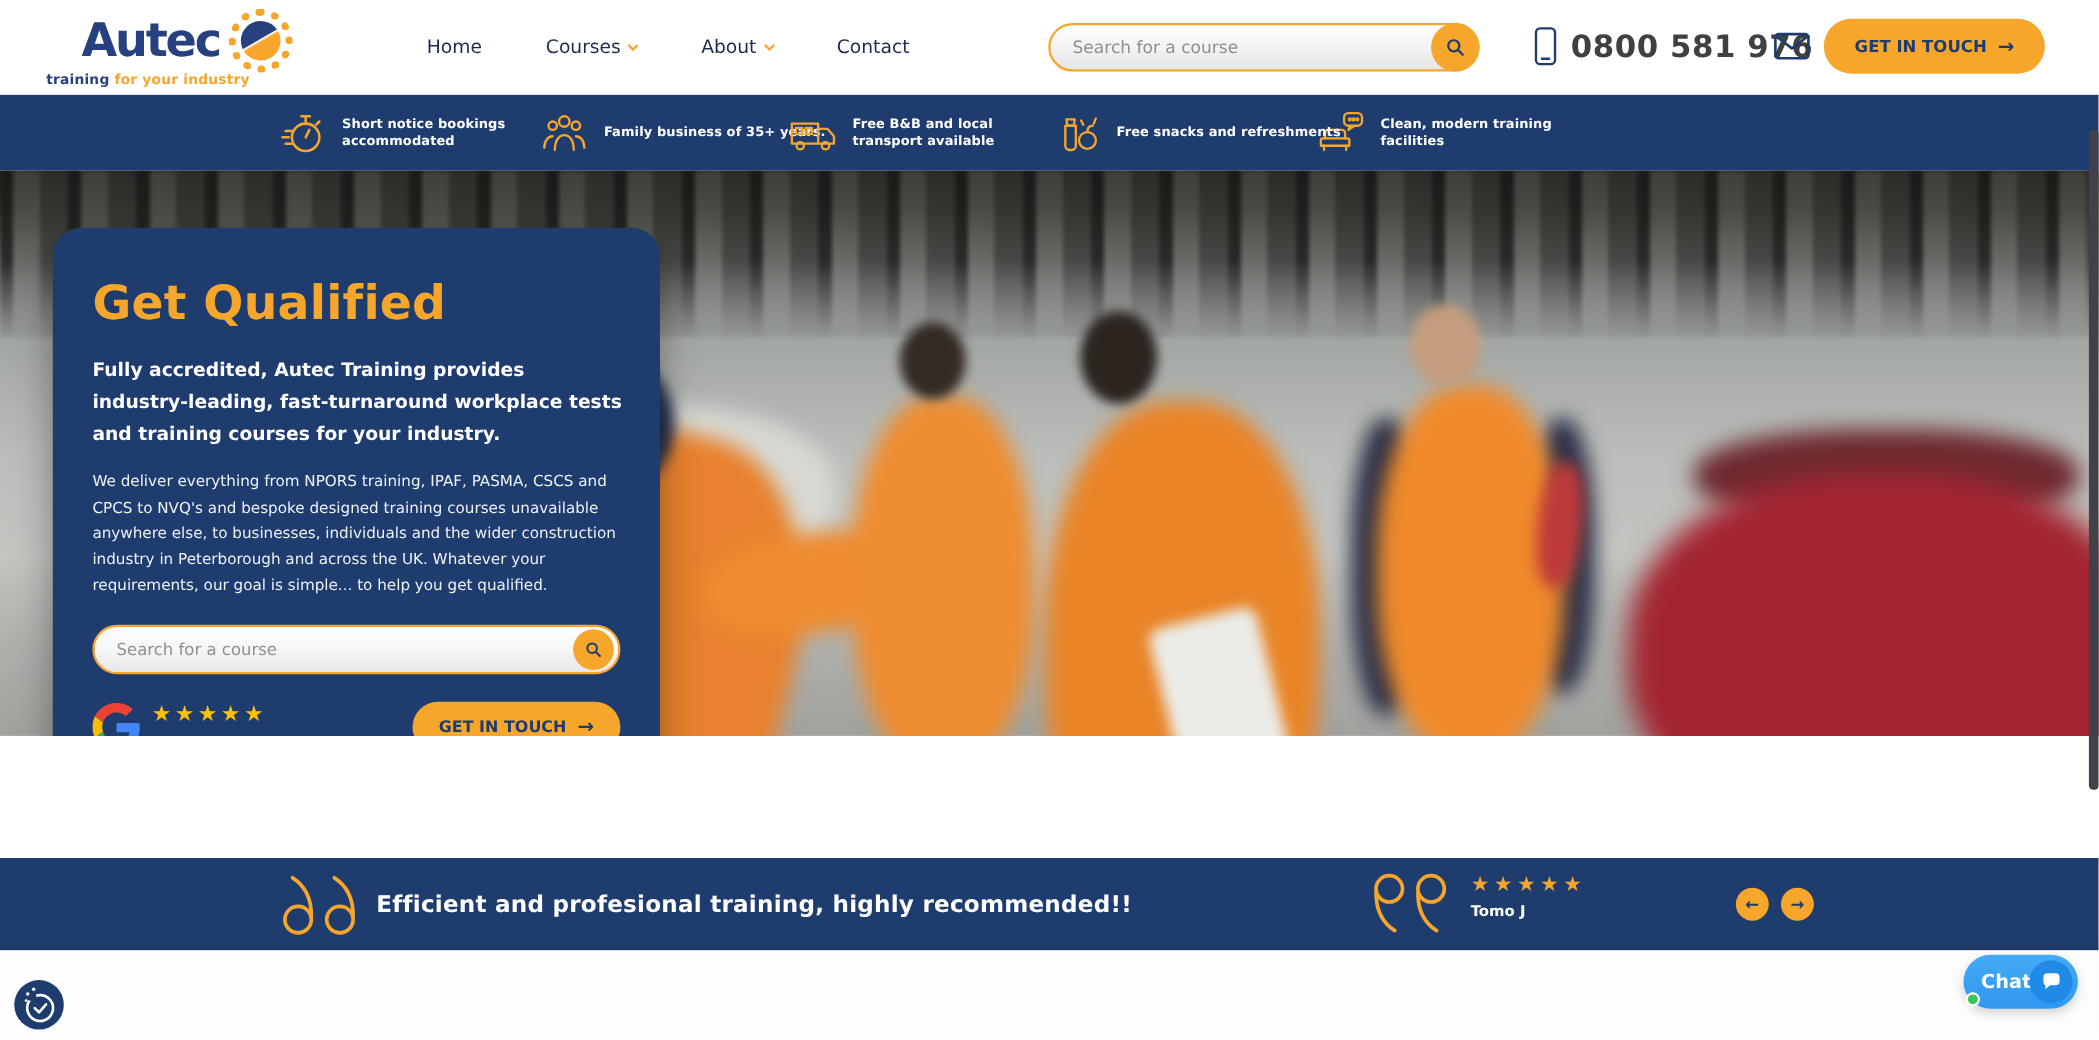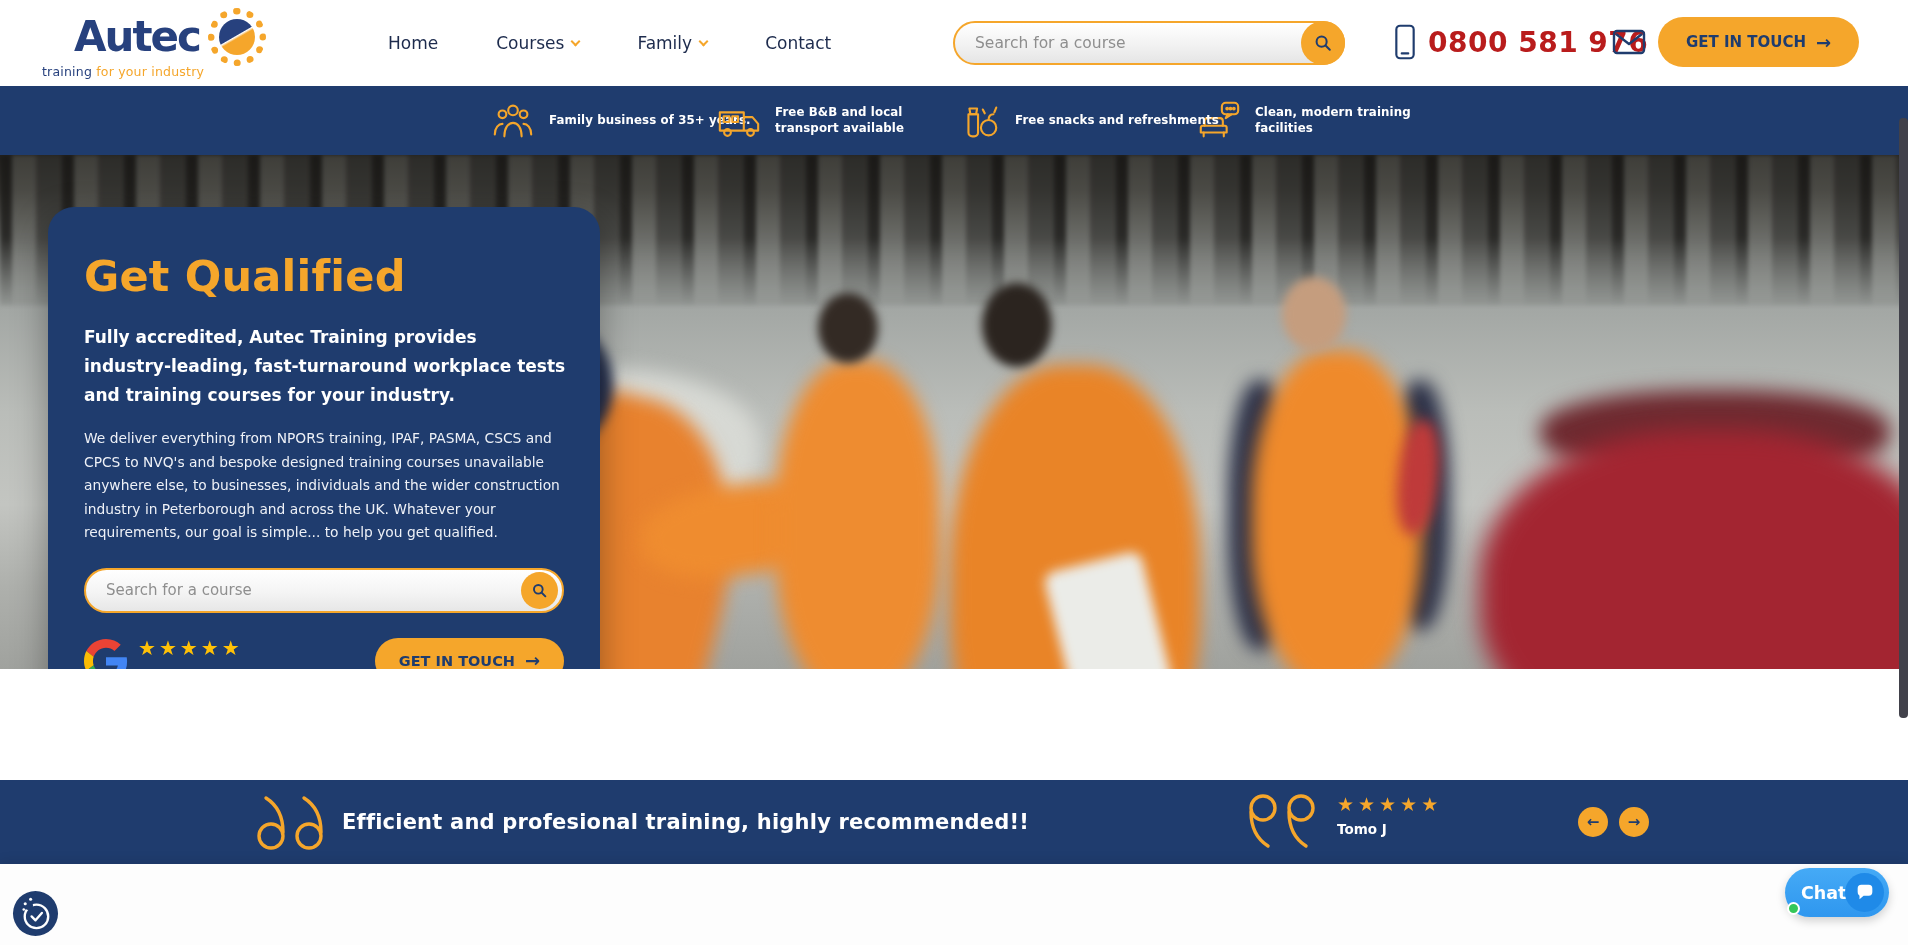--- a/index.html
+++ b/index.html
@@ -6,34 +6,34 @@
   body { font-family:"DejaVu Sans", sans-serif; width:1908px; height:945px; overflow:hidden; background:#fff; }
   .page { position:relative; width:1908px; height:945px; overflow:hidden; background:#fff; }
 
   
   .header { position:absolute; left:0; top:0; width:100%; height:86px; background:#fff; z-index:30; }
   .logo { position:absolute; left:42px; top:8px; cursor:pointer; }
   .logo-row { display:flex; align-items:center; gap:8px;margin-left:32px; }
   .logo-text { font-size:42px; font-weight:bold; color:#27417E; letter-spacing:-2px; line-height:44px; }
   .logo-mark { width:58px; height:58px; border-radius:50%; border:7px dotted #F5A62B; display:flex; align-items:center; justify-content:center; }
   .logo-mark-inner { width:36px; height:36px; border-radius:50%; background:linear-gradient(150deg,#27417E 46%,#fff 48%,#F5A62B 53%); }
-  .logo-tagline { font-size:12.5px; font-weight:normal; margin-top:-2px; letter-spacing:.2px; }
+  .logo-tagline { font-size:12.5px; font-weight:bold; margin-top:-2px; letter-spacing:.2px; }
   .tag-blue { color:#27417E; } .tag-orange { color:#F5A62B; }
 
   .nav { position:absolute; left:388px; top:0; height:86px; display:flex; align-items:center; gap:58px; }
   .nav-item { display:flex; align-items:center; font-size:17px; color:#1d2b4d; font-weight:500; cursor:pointer; text-decoration:none; }
   .chev { width:7px; height:7px; border-right:2px solid #F5A62B; border-bottom:2px solid #F5A62B; transform:rotate(45deg); margin-left:8px; margin-bottom:4px; display:inline-block; }
 
   .search-pill { position:absolute; left:953px; top:21px; width:392px; height:44px; border:2px solid #F5A62B; border-radius:24px; background:linear-gradient(180deg,#ffffff 0%,#f2f2f2 55%,#e5e5e5 100%); display:flex; align-items:center; }
   .search-pill input { flex:1; border:none; outline:none; background:transparent; font-size:15.5px; color:#555; padding:0 20px; font-family:"DejaVu Sans",sans-serif; }
   .search-pill input::placeholder { color:#8e8e8e; }
   .search-btn { position:absolute; right:-2px; top:-2px; width:44px; height:44px; border:none; border-radius:50%; background:#F5A62B; display:flex; align-items:center; justify-content:center; cursor:pointer; }
 
   .phone-group { position:absolute; left:1392px; top:22px; display:flex; align-items:center; gap:10px; cursor:pointer; }
-  .phone-number { font-size:28px; font-weight:bold; color:#b91c1c; letter-spacing:.5px; }
+  .phone-number { font-size:28px; font-weight:bold; color:#404040; letter-spacing:.5px; }
   .mail-icon { position:absolute; left:1612px; top:28px; cursor:pointer; }
 
   .cta-btn { position:absolute; display:flex; align-items:center; gap:10px; background:#F5A62B; color:#1F3C6E; font-weight:bold; border:none; border-radius:26px; cursor:pointer; font-family:"DejaVu Sans",sans-serif; }
   .cta-header { left:1658px; top:17px; height:50px; padding:0 28px; font-size:15px; }
   .cta-arrow { font-size:18px; font-weight:bold; }
 
   
   .feature-bar { position:absolute; left:0; top:86px; width:100%; height:69px; background:#1F3C6E; z-index:25; }
   .feature { position:absolute; top:0; height:69px; display:flex; align-items:center; gap:13px; }
   .f-icon { width:46px; height:46px; flex:none; }
@@ -105,21 +105,21 @@
 
     <nav class="nav">
       <a class="nav-item">
           <span>Home</span>
         </a>
       <a class="nav-item">
           <span>Courses</span>
           <span class="chev"></span>
         </a>
       <a class="nav-item">
-          <span>Family</span>
+          <span>About</span>
           <span class="chev"></span>
         </a>
       <a class="nav-item">
           <span>Contact</span>
         </a>
     </nav>
 
     <div class="search-pill">
       <input type="text" placeholder="Search for a course" style="">
       <button class="search-btn">
@@ -145,20 +145,31 @@
         </svg>
     </a>
 
     <button class="cta-btn cta-header">
       <span>GET IN TOUCH</span>
       <span class="cta-arrow">→</span>
     </button>
   </header>
 
   <div class="feature-bar">
+    <div class="feature" style="left:252px;">
+      <svg class="f-icon" viewBox="0 0 48 48">
+          <g fill="none" stroke="#F5A62B" stroke-width="2.4" stroke-linecap="round">
+            <circle cx="27" cy="28" r="13"></circle>
+            <path d="M23 8h8M27 8v7M37 16l3-3"></path>
+            <path d="M27 28l3.5-7"></path>
+            <path d="M8 22h6M5 28h6M8 34h6"></path>
+          </g>
+        </svg>
+      <span class="f-label" style="max-width:152px;">Short notice bookings accommodated</span>
+    </div>
     <div class="feature" style="left:490px;">
       <svg class="f-icon" viewBox="0 0 48 48">
           <g fill="none" stroke="#F5A62B" stroke-width="2.2" stroke-linecap="round">
             <circle cx="13" cy="17" r="4"></circle>
             <circle cx="24" cy="13" r="5"></circle>
             <circle cx="35" cy="17" r="4"></circle>
             <path d="M5 38c0-7 4-11 8-11M43 38c0-7-4-11-8-11M15 40c0-9 4-14 9-14s9 5 9 14"></path>
           </g>
         </svg>
       <span class="f-label f-nowrap">Family business of 35+ years.</span>

